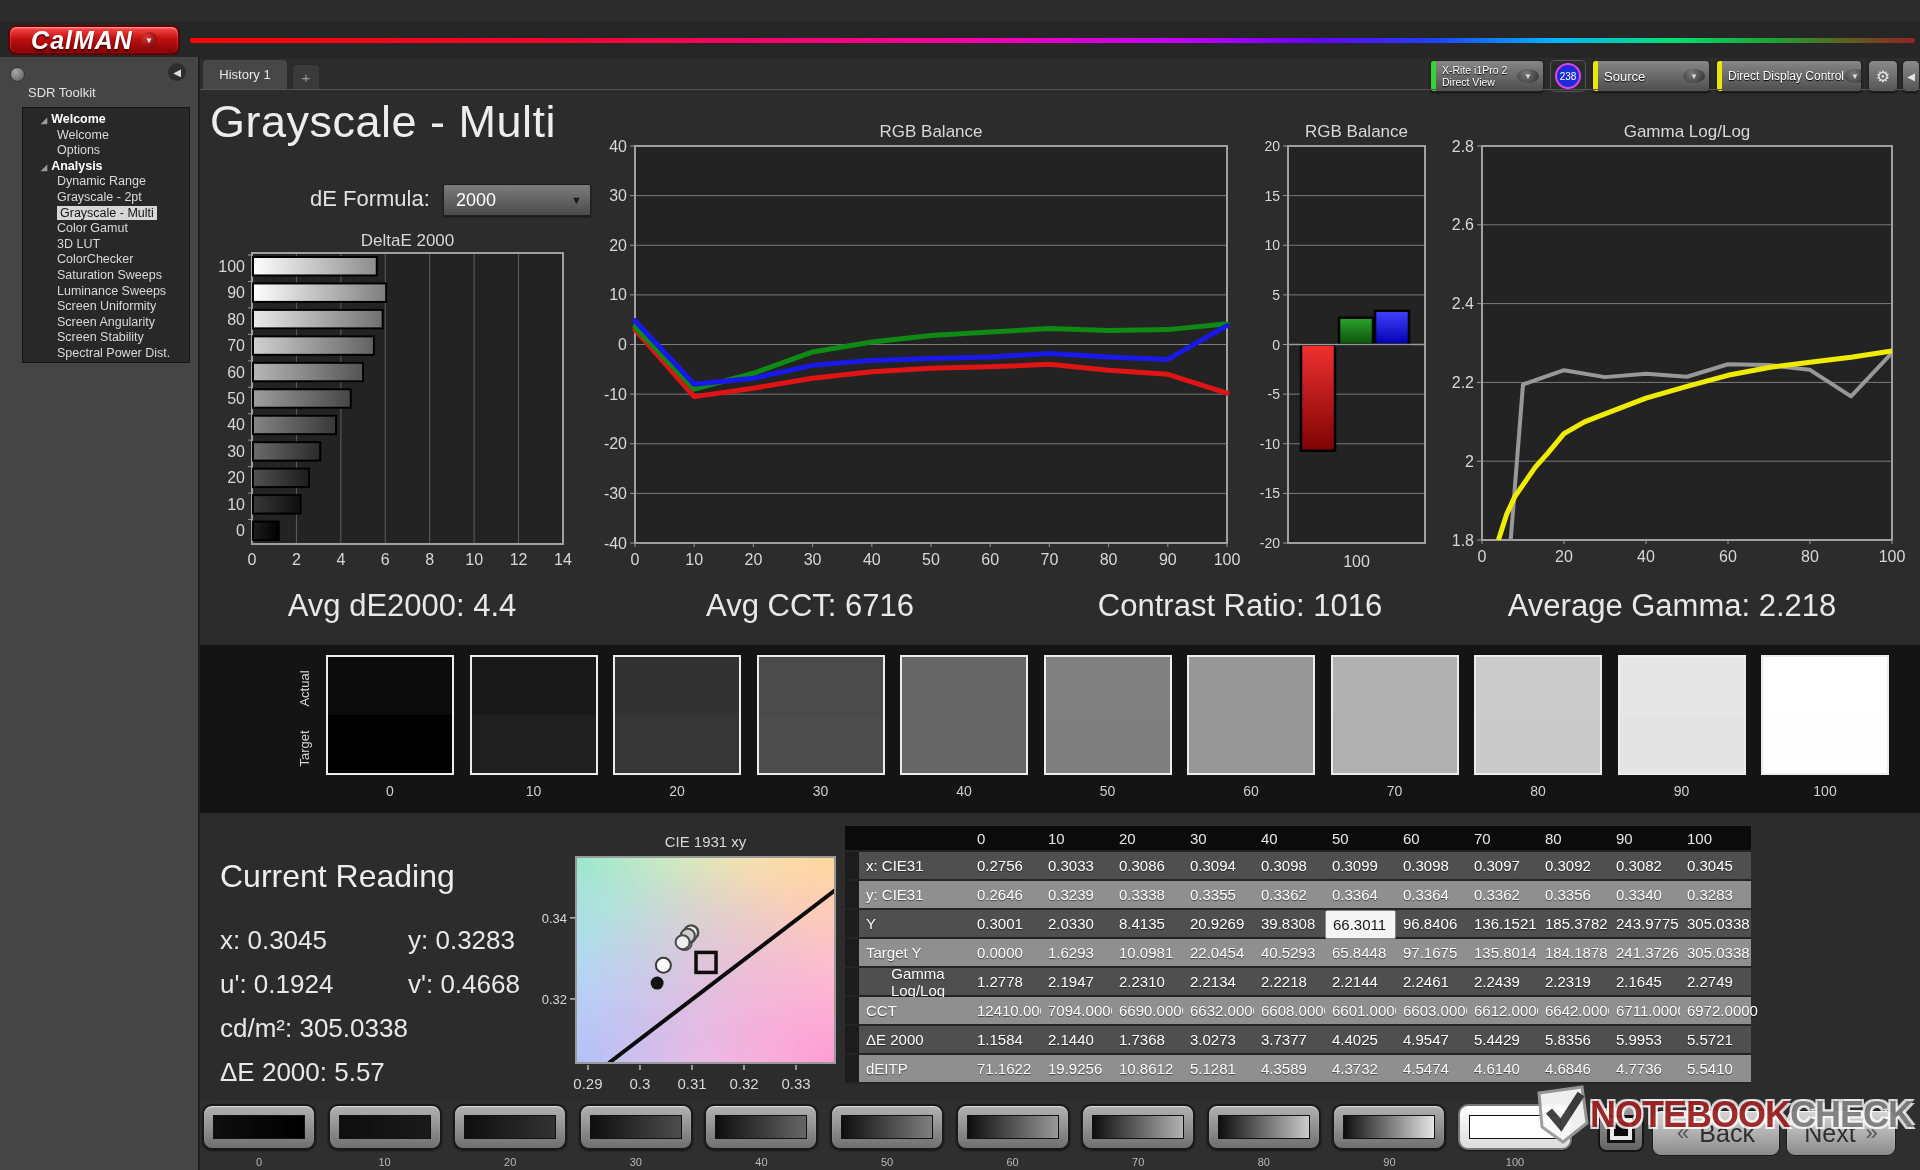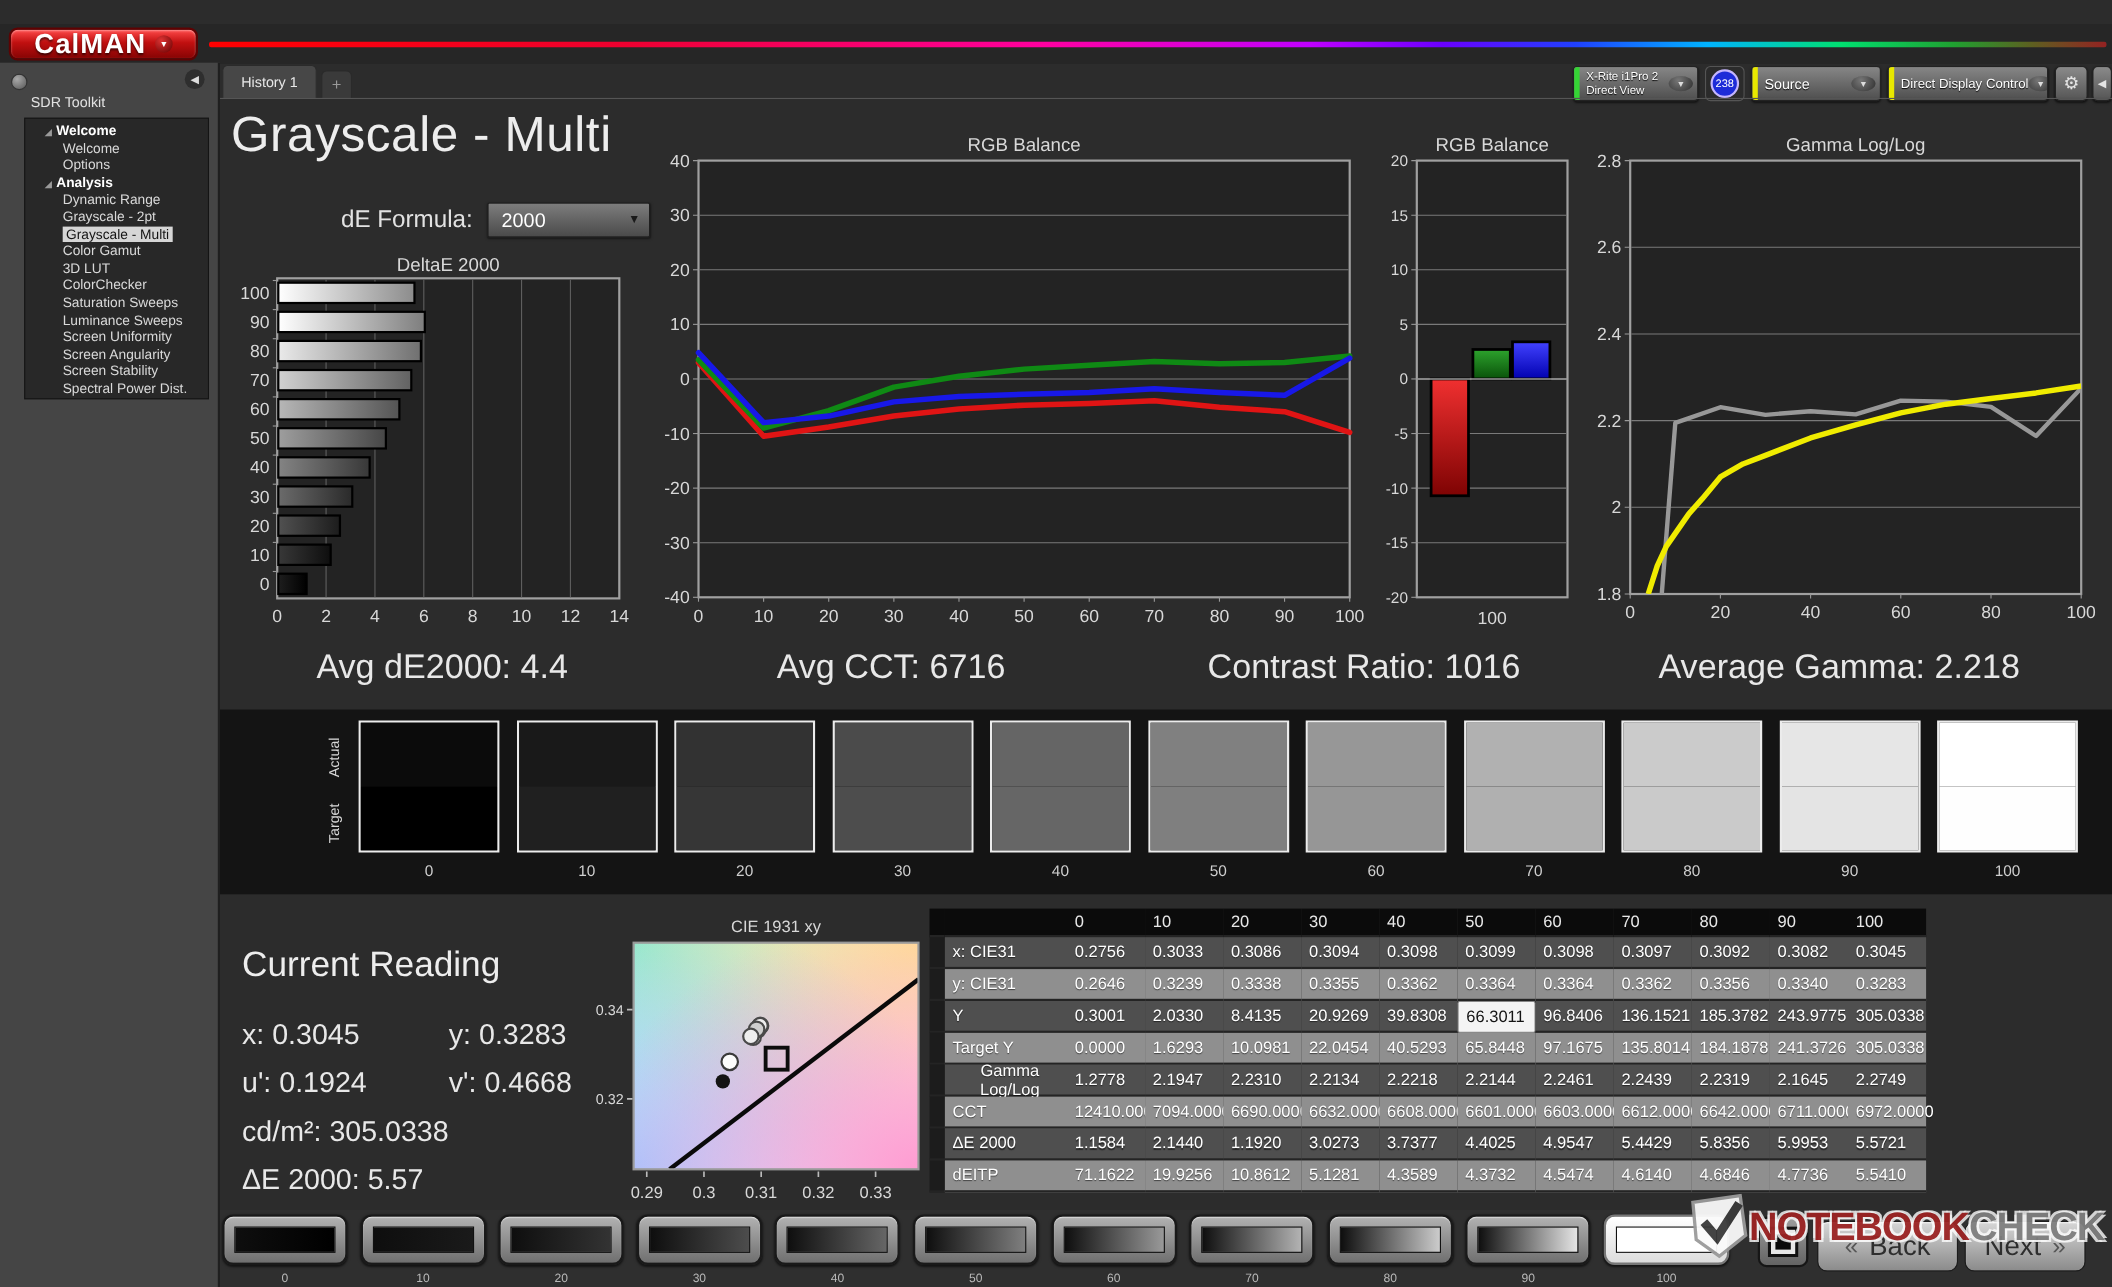--- a/index.html
+++ b/index.html
@@ -8,35 +8,35 @@
   .abs { position:absolute; }
 
   
   .titlebar { left:0; top:0; width:1920px; height:22px; background:#ffffff; color:#111; font-size:12px; display:flex; align-items:center; }
   .app-icon { width:14px; height:14px; border-radius:50%; background:radial-gradient(circle at 35% 35%, #e05050, #7a0b0b); margin:0 6px 0 5px; color:#fff; font-size:7px; font-weight:bold; display:flex; align-items:center; justify-content:center; }
   .win-controls { position:absolute; right:0; top:0; height:22px; display:flex; }
   .win-btn { width:36px; height:22px; display:flex; align-items:center; justify-content:center; color:#333; font-size:13px; cursor:default; }
   .win-max-glyph { width:10px; height:9px; border:1px solid #333; display:inline-block; }
   .win-min-glyph { width:10px; height:1px; background:#333; display:inline-block; margin-top:8px;}
 
-  .appheader { left:0; top:22px; width:1920px; height:36px; background:#262626; }
+  .appheader { left:0; top:22px; width:1920px; height:36px; background:#262626;font-style:italic; }
   .logo { position:absolute; left:8px; top:3px; width:172px; height:30px; border-radius:8px; border:2px solid #5e0202; background:linear-gradient(#ff4a4a, #c11010 45%, #870404); box-shadow: inset 0 1px 2px rgba(255,255,255,.5); display:flex; align-items:center; justify-content:center; gap:8px; }
   .logo-text { color:#fff; font-size:25px; font-weight:bold; text-shadow:0 2px 2px rgba(0,0,0,.6); letter-spacing:1px; }
   .logo-arrow { width:16px; height:16px; border-radius:50%; background:radial-gradient(circle at 35% 30%, #d33, #600); color:#fff; font-size:8px; display:flex; align-items:center; justify-content:center; }
   .rainbow { position:absolute; left:190px; top:16px; height:5px; width:1725px; border-radius:2px;
     background:linear-gradient(90deg,#ff0000 0%,#ee0030 22%,#ff00a0 44%,#c000ff 58%,#6a00ff 65%,#2040ff 72%,#00b4ff 79%,#00e070 86%,#20a030 92%,#5c6020 96%,#942222 100%); }
 
   
   .tool-btn { position:absolute; top:60px; height:32px; border-radius:4px; border:1px solid #222; background:linear-gradient(#868686,#4e4e4e); color:#fff; display:flex; align-items:center; overflow:hidden; box-shadow:0 1px 2px rgba(0,0,0,.6); }
   .accent-bar { width:5px; height:100%; flex:0 0 5px; }
   .tool-label { flex:1; padding-left:6px; font-size:13px; text-shadow:0 1px 1px #000; white-space:nowrap; }
   .tool-label.small { font-size:10.5px; line-height:1.15; }
   .dd-arrow { width:22px; height:14px; border-radius:50%; background:radial-gradient(circle at 40% 30%, #777, #2e2e2e); margin-right:4px; color:#ddd; font-size:8px; display:flex; align-items:center; justify-content:center; flex:0 0 22px;}
   .badge-btn { position:absolute; top:60px; width:36px; height:32px; border-radius:5px; background:#2b2b2b; border:1px solid #555; display:flex; align-items:center; justify-content:center; }
-  .badge-circle { width:26px; height:26px; border-radius:50%; background:#1d2bd8; border:2px solid #c4b5fd; color:#fff; font-size:10px; display:flex; align-items:center; justify-content:center; }
+  .badge-circle { width:26px; height:26px; border-radius:50%; background:#1d2bd8; border:2px solid #d946ef; color:#fff; font-size:10px; display:flex; align-items:center; justify-content:center; }
   .icon-btn { position:absolute; top:60px; height:32px; border-radius:5px; border:1px solid #222; background:linear-gradient(#8a8a8a,#555); color:#e5e5e5; display:flex; align-items:center; justify-content:center; box-shadow:0 1px 2px rgba(0,0,0,.6);}
 
   
   .tab { position:absolute; background:#474747; color:#e8e8e8; font-size:13px; display:flex; align-items:center; justify-content:center; border-radius:5px 5px 0 0; border:1px solid #2a2a2a; border-bottom:none; }
   .tab.plus { background:#3a3a3a; color:#999; font-size:15px; }
 
   
   .sidebar { left:0; top:57px; width:200px; height:1113px; background:#454545; border-right:2px solid #1f1f1f; }
   .side-circle { position:absolute; left:10px; top:10px; width:15px; height:15px; border-radius:50%; background:radial-gradient(circle at 35% 30%, #aaa, #555); border:1px solid #333; }
   .side-collapse { position:absolute; right:12px; top:6px; width:18px; height:18px; border-radius:50%; background:#2e2e2e; color:#ddd; font-size:10px; display:flex; align-items:center; justify-content:center;}
@@ -671,21 +671,21 @@
         <div class="tcell">6612.0000</div>
         <div class="tcell">6642.0000</div>
         <div class="tcell">6711.0000</div>
         <div class="tcell">6972.0000</div>
       </div>
       <div class="trow tdata dark">
         <div class="tcell strip"></div>
         <div class="tcell rlabel">ΔE 2000</div>
         <div class="tcell">1.1584</div>
         <div class="tcell">2.1440</div>
-        <div class="tcell">1.1920</div>
+        <div class="tcell">1.7368</div>
         <div class="tcell">3.0273</div>
         <div class="tcell">3.7377</div>
         <div class="tcell">4.4025</div>
         <div class="tcell">4.9547</div>
         <div class="tcell">5.4429</div>
         <div class="tcell">5.8356</div>
         <div class="tcell">5.9953</div>
         <div class="tcell">5.5721</div>
       </div>
       <div class="trow tdata light">

